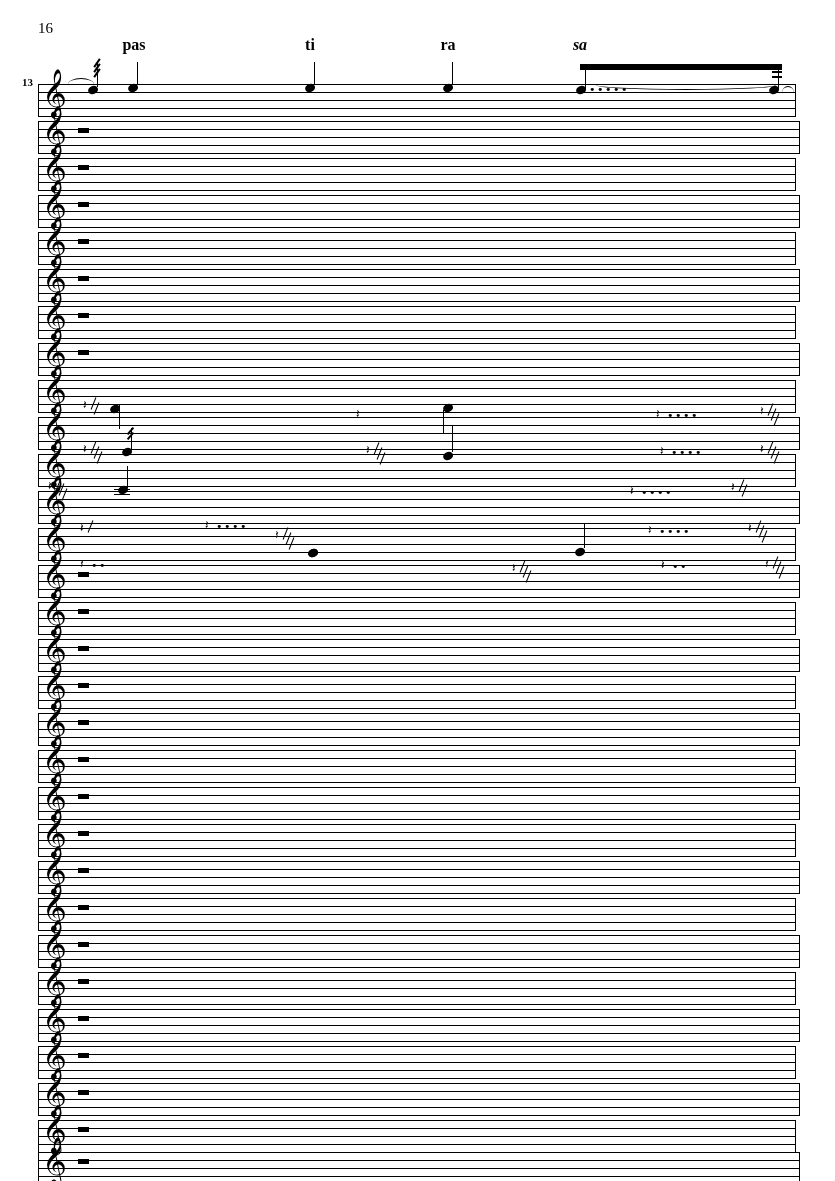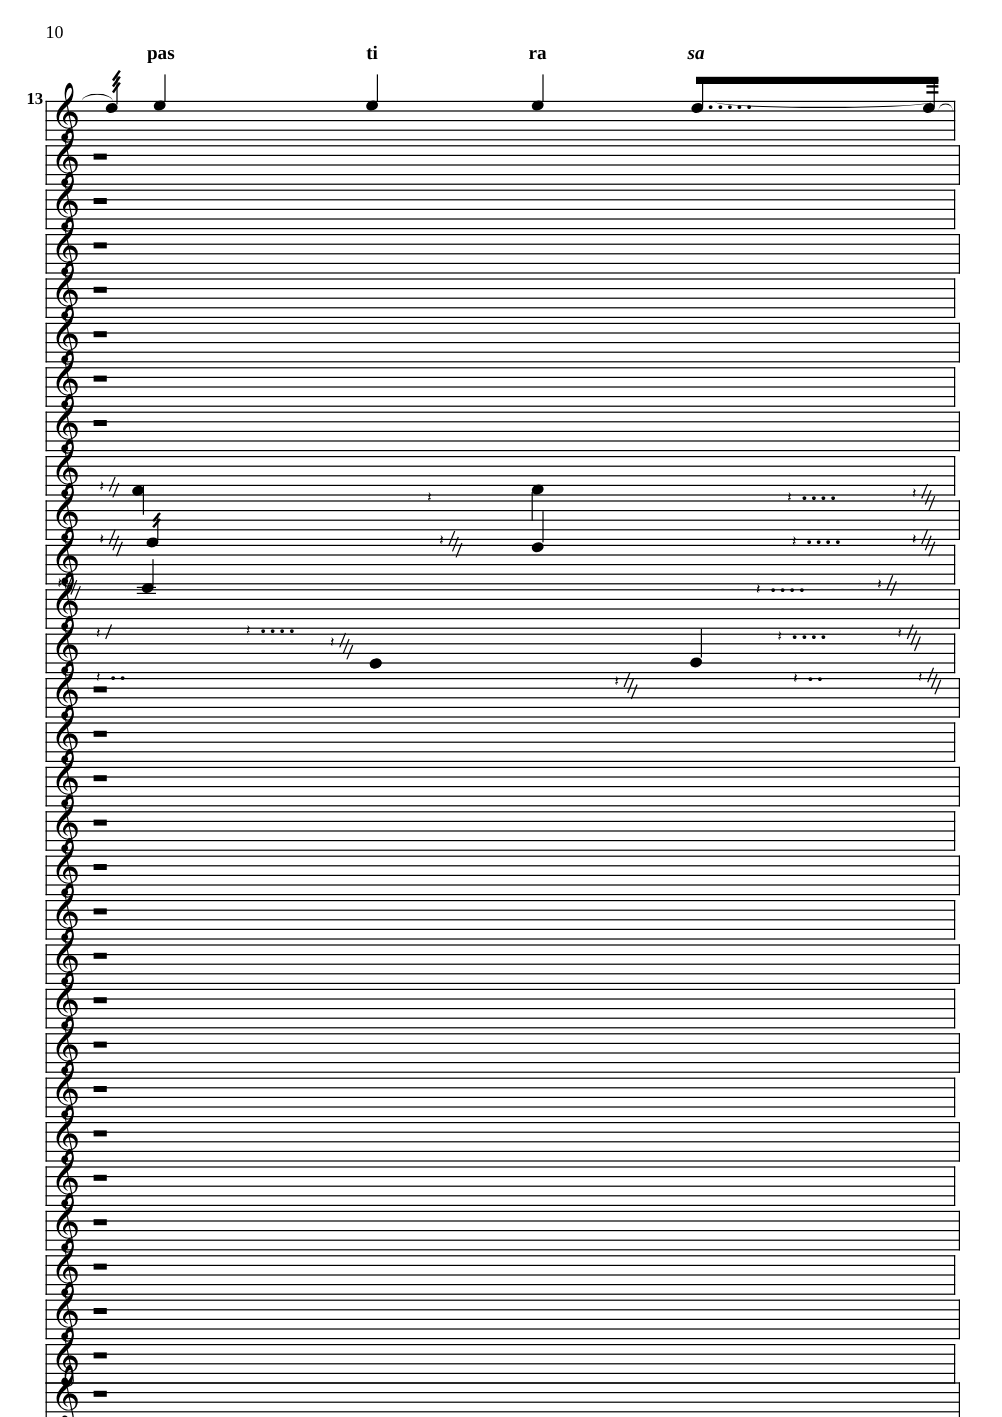--- a/index.html
+++ b/index.html
@@ -1,20 +1,20 @@
 <!DOCTYPE html>
 <html><head>
 <meta charset="utf-8">
 <style>
   html,body{margin:0;padding:0;background:#ffffff;}
   body{width:835px;height:1181px;font-family:"Liberation Serif",serif;color:#000;position:relative;overflow:hidden;}
   #sheet{position:absolute;left:0;top:0;width:835px;height:1181px;}
 
   .page-num{position:absolute;font-family:"Liberation Serif",serif;font-size:15px;font-weight:normal;}
-  .meas-num{position:absolute;font-family:"Liberation Serif",serif;font-size:14px;font-weight:bold;}
+  .meas-num{position:absolute;font-family:"Liberation Serif",serif;font-size:11px;font-weight:bold;}
 
   .lyric{position:absolute;font-family:"Liberation Serif",serif;font-size:16px;font-weight:bold;text-align:center;transform:translateX(-50%);}
 
   
   .staff{position:absolute;left:38px;width:758px;height:32px;}
   .staff .ln{position:absolute;left:0;width:100%;height:1px;background:#000;}
   .staff .ln:nth-child(1){top:0px;}
   .staff .ln:nth-child(2){top:8px;}
   .staff .ln:nth-child(3){top:16px;}
   .staff .ln:nth-child(4){top:24px;}
@@ -41,21 +41,21 @@
   
   .restmark{position:absolute;font-family:"DejaVu Sans",sans-serif;font-size:12px;line-height:12px;}
   .dots{position:absolute;font-family:"DejaVu Sans",sans-serif;font-size:11px;line-height:11px;letter-spacing:1.5px;}
   .slash{position:absolute;width:1.2px;height:13px;background:#000;transform:rotate(22deg);}
 </style>
 </head>
 <body>
 
 <div id="sheet">
 
-  <div class="page-num" style="left:38px;top:20px;">10</div>
+  <div class="page-num" style="left:38px;top:20px;">16</div>
   <div class="meas-num" style="left:22px;top:76px;">13</div>
 
   <div class="lyric" style="left:134px;top:36px;">pas</div>
   <div class="lyric" style="left:310px;top:36px;">ti</div>
   <div class="lyric" style="left:448px;top:36px;">ra</div>
   <div class="lyric" style="left:580px;top:36px;font-style:italic;">sa</div>
 
   <div class="staff" style="top:84px;width:758px;">
     <div class="ln"></div>
       <div class="ln"></div>

